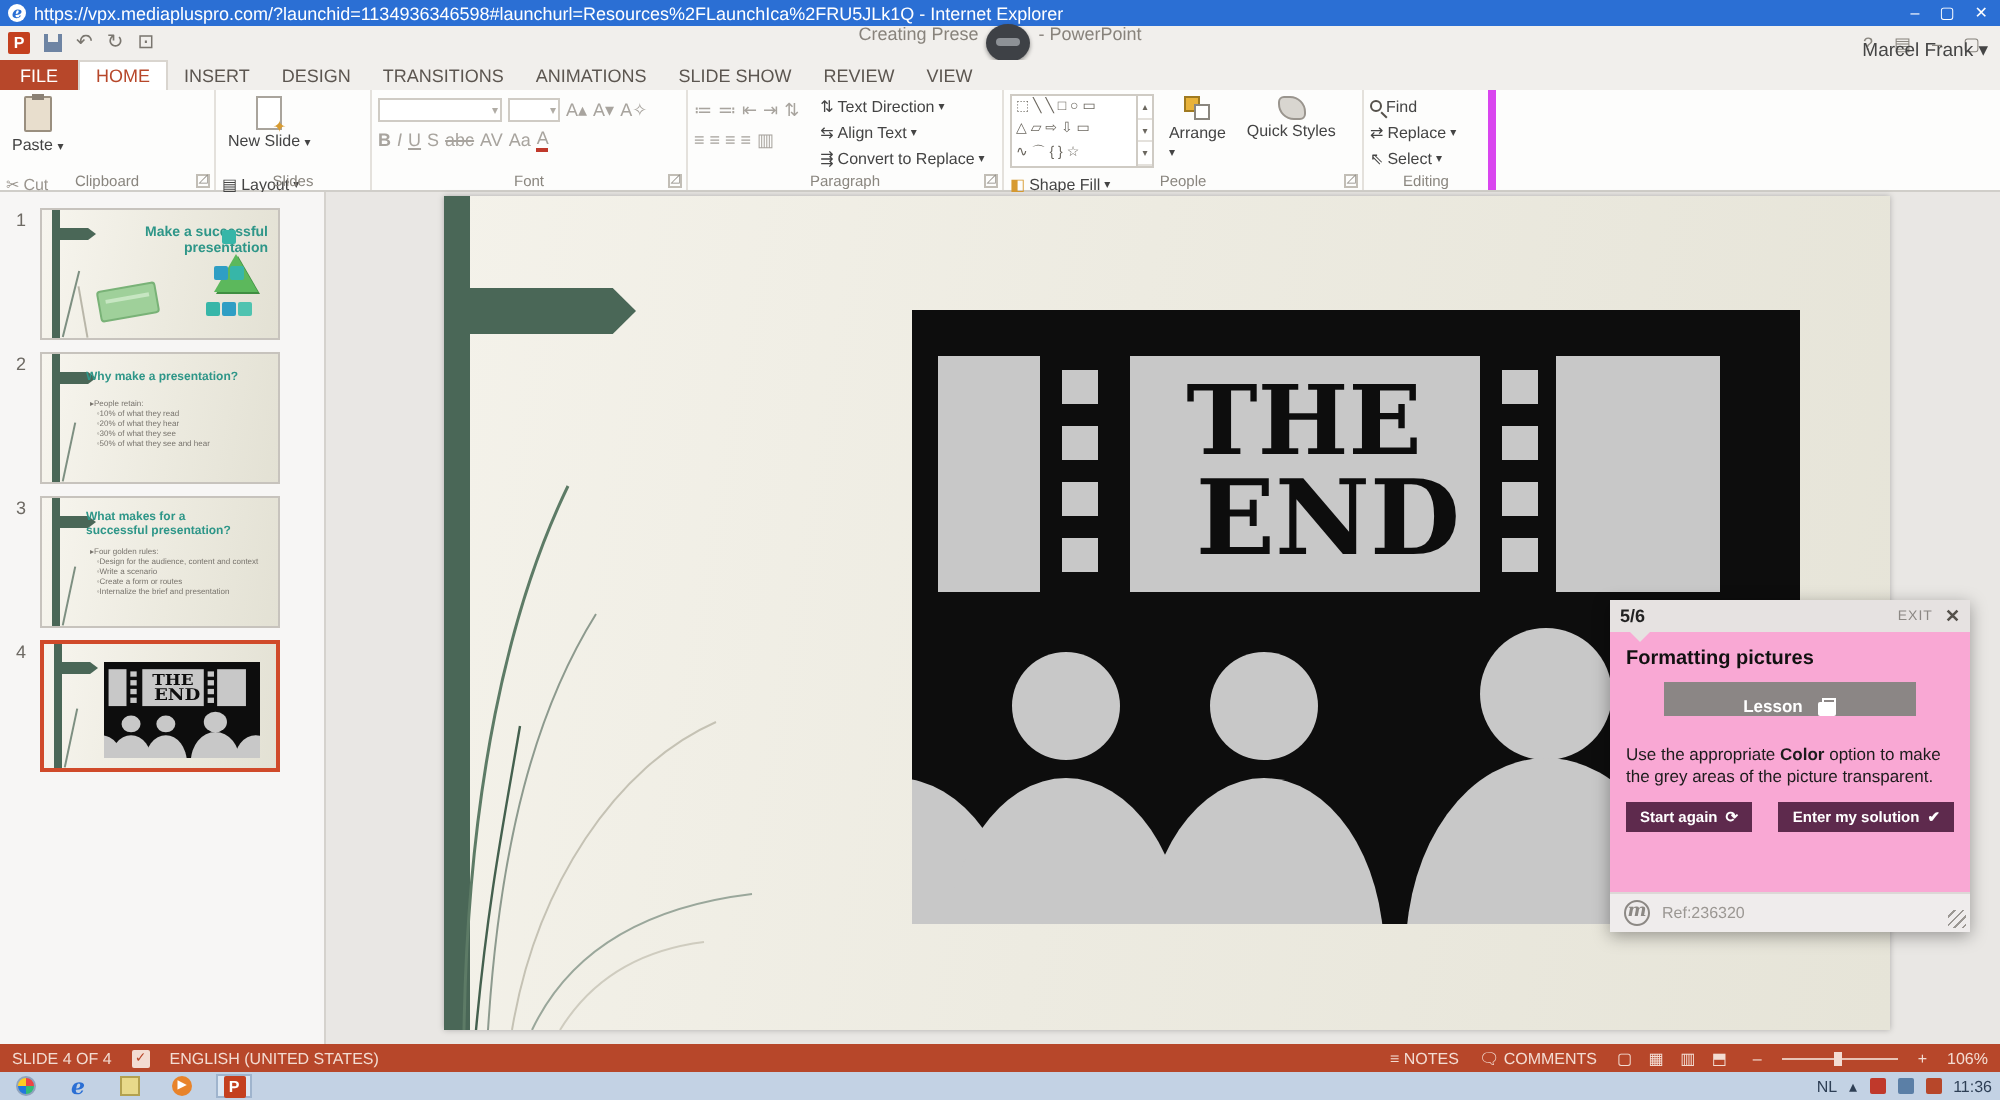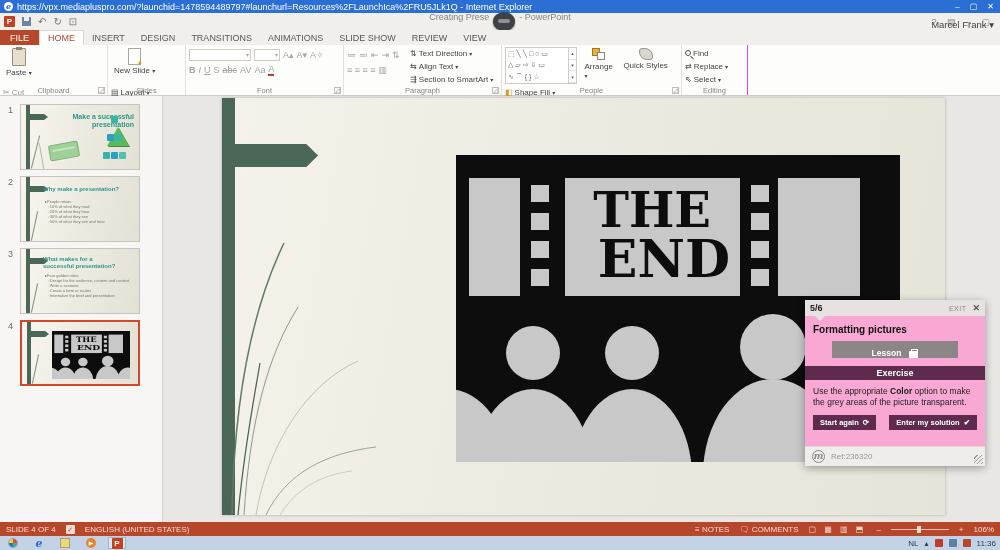--- a/index.html
+++ b/index.html
@@ -128,21 +128,21 @@
   .tray .mini-ic { width:8px; height:8px; border-radius:1px; }
   .clock { text-align:right; line-height:7px; font-size:8px; }
 </style>
 </head>
 <body>
 
 <div class="screen">
 
   <div class="ie-bar">
     <span class="ie-fav">e</span>
-    <span class="ie-title">https://vpx.mediapluspro.com/?launchid=1478594489797#launchurl=Resources%2FLaunchIca%2FRU5JLk1Q - Internet Explorer</span>
+    <span class="ie-title">https://vpx.mediapluspro.com/?launchid=1134936346598#launchurl=Resources%2FLaunchIca%2FRU5JLk1Q - Internet Explorer</span>
     <span class="ie-btns">
       <span>–</span>
       <span>▢</span>
       <span>✕</span>
     </span>
   </div>
 
   <div class="chrome">
     <span class="qat">
       <span class="ppt-logo">P</span>
@@ -247,21 +247,21 @@
             <span>Text Direction</span> 
             <span class="caret">▾</span>
           </span>
         <span class="sbtn">
             <span>⇆</span> 
             <span>Align Text</span> 
             <span class="caret">▾</span>
           </span>
         <span class="sbtn">
             <span>⇶</span> 
-            <span>Section to SmartArt</span> 
+            <span>Convert to Replace</span> 
             <span class="caret">▾</span>
           </span>
       </span>
       <span class="rlabel">Paragraph</span>
       <span class="dlg">◿</span>
     </div>
 
     <div class="rgroup" style="width:180px;">
       <span class="shapes-gal" style="display:inline-flex; vertical-align:top;">
         <span class="shapes-rows">
@@ -300,21 +300,21 @@
         <span class="sbtn">
             <span style="color:#9a958e;">◐</span> 
             <span>Shape Effects</span> 
             <span class="caret">▾</span>
           </span>
       </span>
       <span class="rlabel">People</span>
       <span class="dlg">◿</span>
     </div>
 
-    <div class="rgroup" style="width:66px; border-right:1px solid #d946ef;">
+    <div class="rgroup" style="width:66px; border-right:4px solid #d946ef;">
       <span class="smallcol enabled">
         <span class="sbtn">
             <span class="magnifier"></span> 
             <span>Find</span>
           </span>
         <span class="sbtn">
             <span>⇄</span> 
             <span>Replace</span> 
             <span class="caret">▾</span>
           </span>
@@ -465,21 +465,20 @@
         <span class="step">5/6</span>
         <span class="exit">EXIT</span>
         <span class="x">✕</span>
       </div>
       <span class="panel-tail"></span>
       <div class="panel-title">Formatting pictures</div>
       <button class="lesson-btn">
         <span>Lesson</span>
         <span class="case-icon"></span>
       </button>
-      <div class="ex-banner">Exercise</div>
       <div class="ex-text">
         <span>Use the appropriate </span><b>Color</b><span> option to make the grey areas of the picture transparent.</span>
       </div>
       <div class="btn-row">
         <button class="mbtn">
           <span>Start again</span>
             <span>⟳</span>
         </button>
         <button class="mbtn">
           <span>Enter my solution</span>

